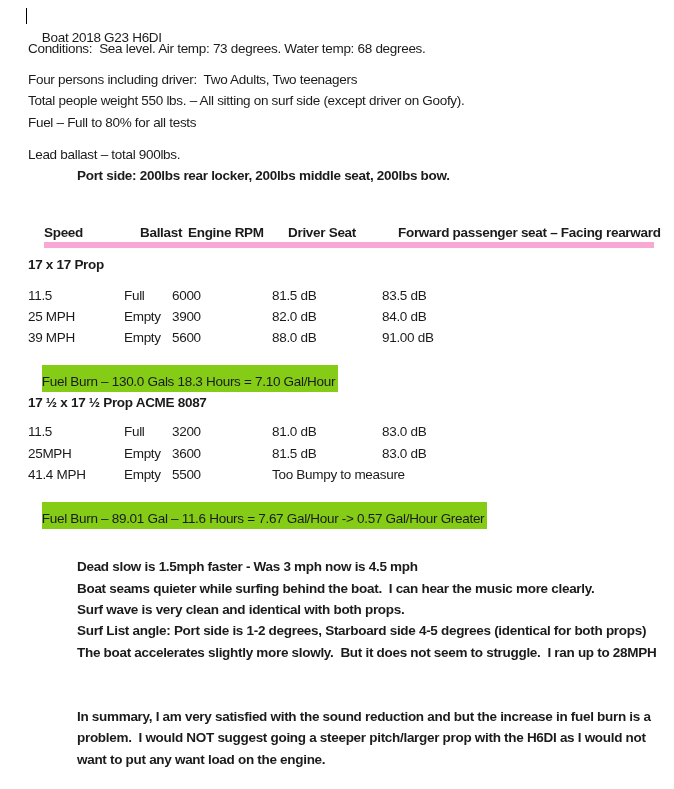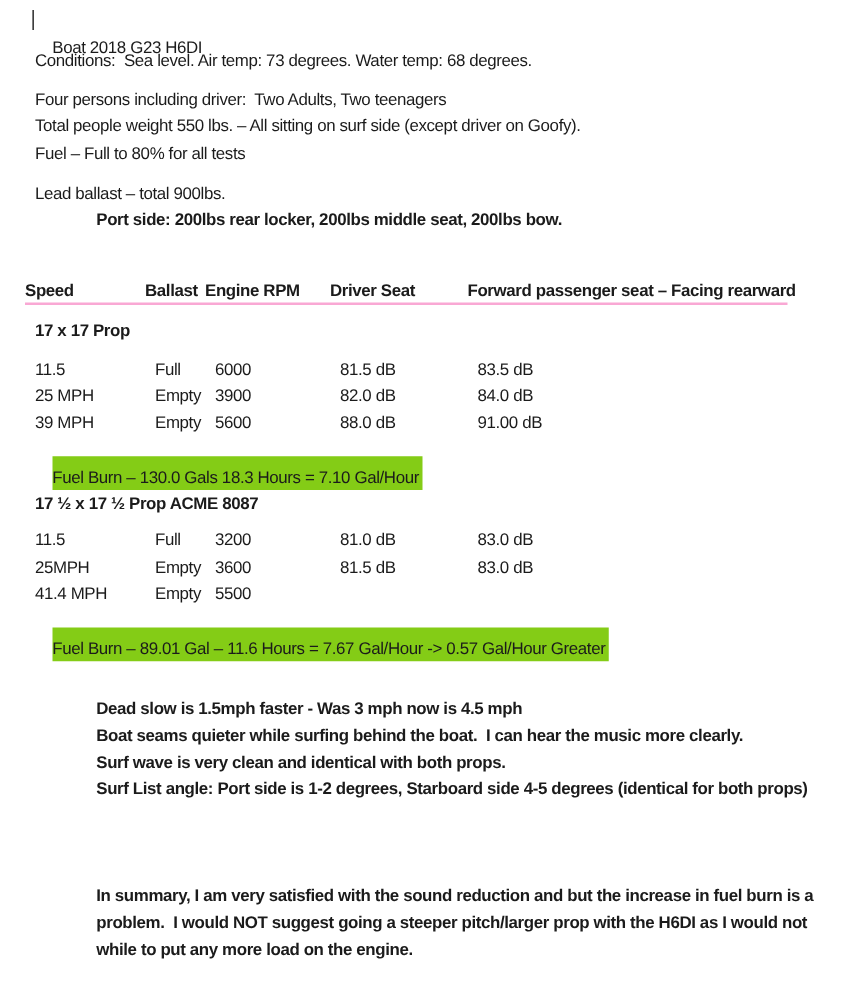--- a/index.html
+++ b/index.html
@@ -5,21 +5,21 @@
   html,body{margin:0;padding:0;background:#fff;}
   .page{
     position:relative;width:674px;height:789px;background:#ffffff;
     font-family:"Liberation Sans","DejaVu Sans",sans-serif;
     font-size:13.5px;letter-spacing:-0.3px;color:#1b1b1b;overflow:hidden;
   }
   .line{position:absolute;left:28px;white-space:pre;line-height:21px;height:21px;}
   .indent{left:77px;font-weight:bold;}
   .bold{font-weight:bold;}
   .hl{background:#84cc16;padding:6px 3px 0 0;display:inline-block;line-height:21px;}
-  .thead{position:absolute;left:20px;width:610px;height:20px;border-bottom:2px solid #f9a8d4;font-weight:bold;}
+  .thead{position:absolute;left:44px;width:610px;height:20px;border-bottom:6px solid #f9a8d4;font-weight:bold;}
   .trow{position:absolute;left:28px;width:646px;height:21px;}
   .cell{position:absolute;top:0;white-space:pre;line-height:21px;}
   .c0{left:0;}.c1{left:96px;}.c2{left:144px;}.c3{left:244px;text-align:center;}.c4{left:337px;padding-left:17px;}
   .caret{position:absolute;left:-2px;top:2px;width:1px;height:16px;background:#000;}
 </style>
 </head>
 <body>
 
 <div class="page">
 
@@ -85,30 +85,32 @@
     <span class="cell c0">25MPH</span>
     <span class="cell c1">Empty</span>
     <span class="cell c2">3600</span>
     <span class="cell c3">81.5 dB</span>
     <span class="cell c4">83.0 dB</span>
   </div>
   <div class="trow" style="top:464px">
     <span class="cell c0">41.4 MPH</span>
     <span class="cell c1">Empty</span>
     <span class="cell c2">5500</span>
+    <span class="cell c3">Too Bumpy to measure</span>
     <span class="cell c4"></span>
   </div>
 
   <div class="line" style="top:481px">
     <span class="hl">Fuel Burn – 89.01 Gal – 11.6 Hours = 7.67 Gal/Hour -&gt; 0.57 Gal/Hour Greater</span>
   </div>
 
 
   <div class="line indent" style="top:556px">Dead slow is 1.5mph faster - Was 3 mph now is 4.5 mph</div>
   <div class="line indent" style="top:578px">Boat seams quieter while surfing behind the boat.  I can hear the music more clearly.</div>
   <div class="line indent" style="top:599px">Surf wave is very clean and identical with both props.</div>
   <div class="line indent" style="top:620px">Surf List angle: Port side is 1-2 degrees, Starboard side 4-5 degrees (identical for both props)</div>
+  <div class="line indent" style="top:642px">The boat accelerates slightly more slowly.  But it does not seem to struggle.  I ran up to 28MPH</div>
 
   <div class="line indent" style="top:706px">In summary, I am very satisfied with the sound reduction and but the increase in fuel burn is a</div>
   <div class="line indent" style="top:727px">problem.  I would NOT suggest going a steeper pitch/larger prop with the H6DI as I would not</div>
-  <div class="line indent" style="top:749px">while to put any more load on the engine.</div>
+  <div class="line indent" style="top:749px">want to put any want load on the engine.</div>
 
 </div>
 
 </body></html>

